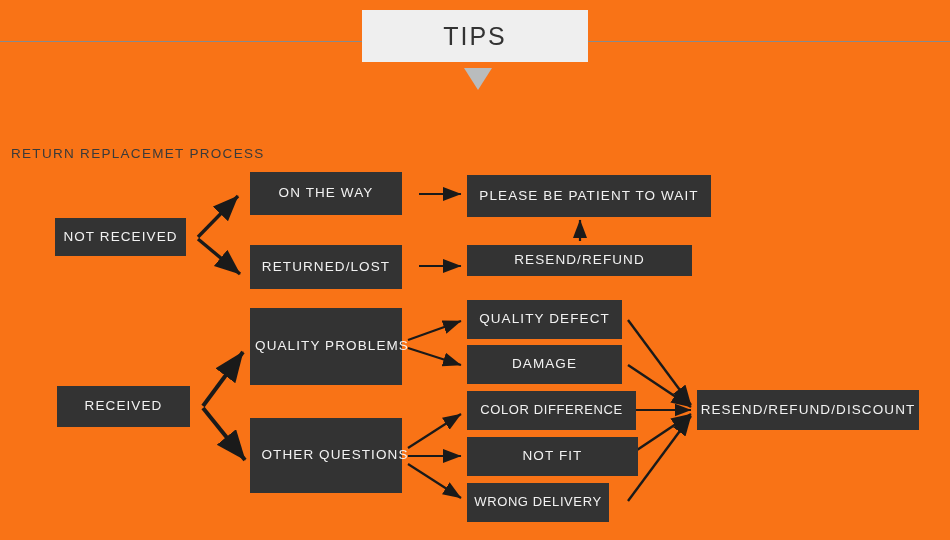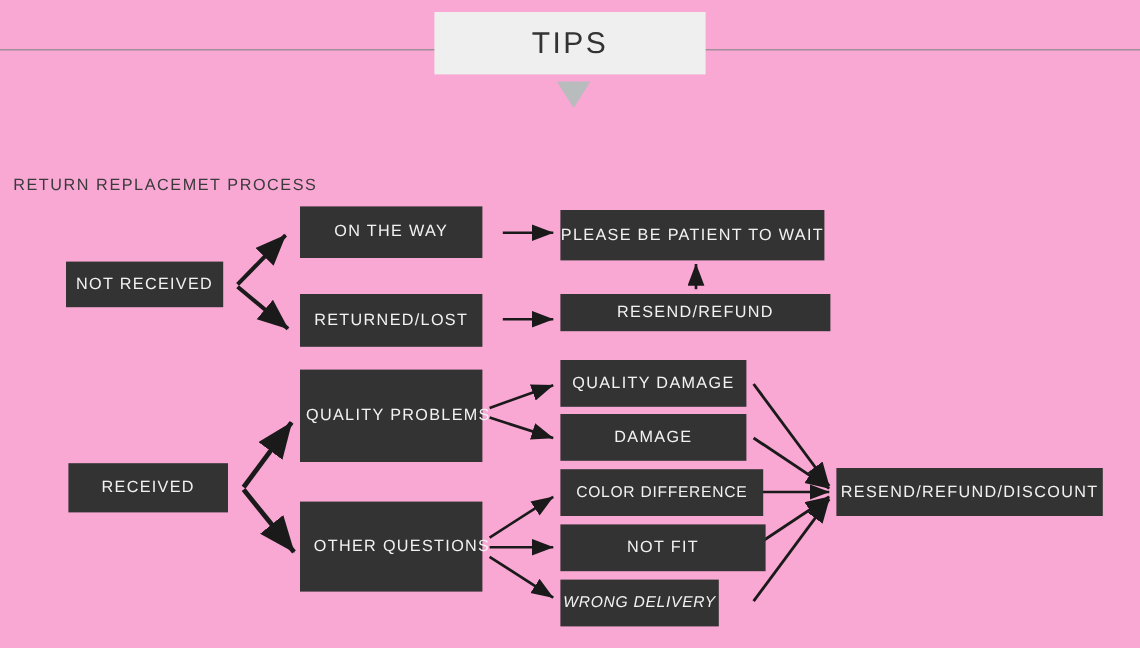--- a/index.html
+++ b/index.html
@@ -4,21 +4,21 @@
 <style>
   html, body {
     margin: 0;
     padding: 0;
     background: #ffffff;
   }
   #page {
     position: relative;
     width: 950px;
     height: 540px;
-    background: #f9a8d4;
+    background: #f97316;
     overflow: hidden;
     font-family: "Liberation Sans", sans-serif;
   }
 
   
   #header-rule {
     position: absolute;
     left: 0;
     top: 41px;
     width: 950px;
@@ -79,33 +79,33 @@
     box-sizing: border-box;
     line-height: 1.1;
     white-space: nowrap;
   }
   .node-text { pointer-events: none; }
 
   
   #node-not-received { left: 55px;  top: 218px; width: 131px; height: 38px; }
   #node-on-the-way   { left: 250px; top: 172px; width: 152px; height: 43px; justify-content: center; }
   #node-returned-lost{ left: 250px; top: 245px; width: 152px; height: 44px; }
-  #node-patient-wait { left: 467px; top: 175px; width: 220px; height: 42px; font-size: 13.5px; text-align: center;}
+  #node-patient-wait { left: 467px; top: 175px; width: 244px; height: 42px; font-size: 13.5px; text-align: center;}
   #node-resend-refund{ left: 467px; top: 245px; width: 225px; height: 31px; }
 
   
   #node-received          { left: 57px;  top: 386px; width: 133px; height: 41px; }
   #node-quality-problems  { left: 250px; top: 308px; width: 152px; height: 77px; padding-left: 12px; }
   #node-other-questions   { left: 250px; top: 418px; width: 152px; height: 75px; padding-left: 18px; }
 
   #node-quality-defect    { left: 467px; top: 300px; width: 155px; height: 39px; }
   #node-damage            { left: 467px; top: 345px; width: 155px; height: 39px; }
   #node-color-difference  { left: 467px; top: 391px; width: 169px; height: 39px; font-size: 13px; letter-spacing: 0.6px;}
   #node-not-fit           { left: 467px; top: 437px; width: 171px; height: 39px; }
-  #node-wrong-delivery    { left: 467px; top: 483px; width: 132px; height: 39px; font-size: 13px; letter-spacing: 0.6px; font-style: italic;}
+  #node-wrong-delivery    { left: 467px; top: 483px; width: 142px; height: 39px; font-size: 13px; letter-spacing: 0.6px;}
 
   #node-final { left: 697px; top: 390px; width: 222px; height: 40px; font-size: 13.5px; }
 
   
   #arrows {
     position: absolute;
     left: 0;
     top: 0;
     width: 950px;
     height: 540px;
@@ -223,21 +223,21 @@
 
   <div class="node" id="node-quality-problems">
     <span class="node-text">QUALITY PROBLEMS</span>
   </div>
 
   <div class="node" id="node-other-questions">
     <span class="node-text">OTHER QUESTIONS</span>
   </div>
 
   <div class="node" id="node-quality-defect">
-    <span class="node-text">QUALITY DAMAGE</span>
+    <span class="node-text">QUALITY DEFECT</span>
   </div>
 
   <div class="node" id="node-damage">
     <span class="node-text">DAMAGE</span>
   </div>
 
   <div class="node" id="node-color-difference">
     <span class="node-text">COLOR DIFFERENCE</span>
   </div>
 

